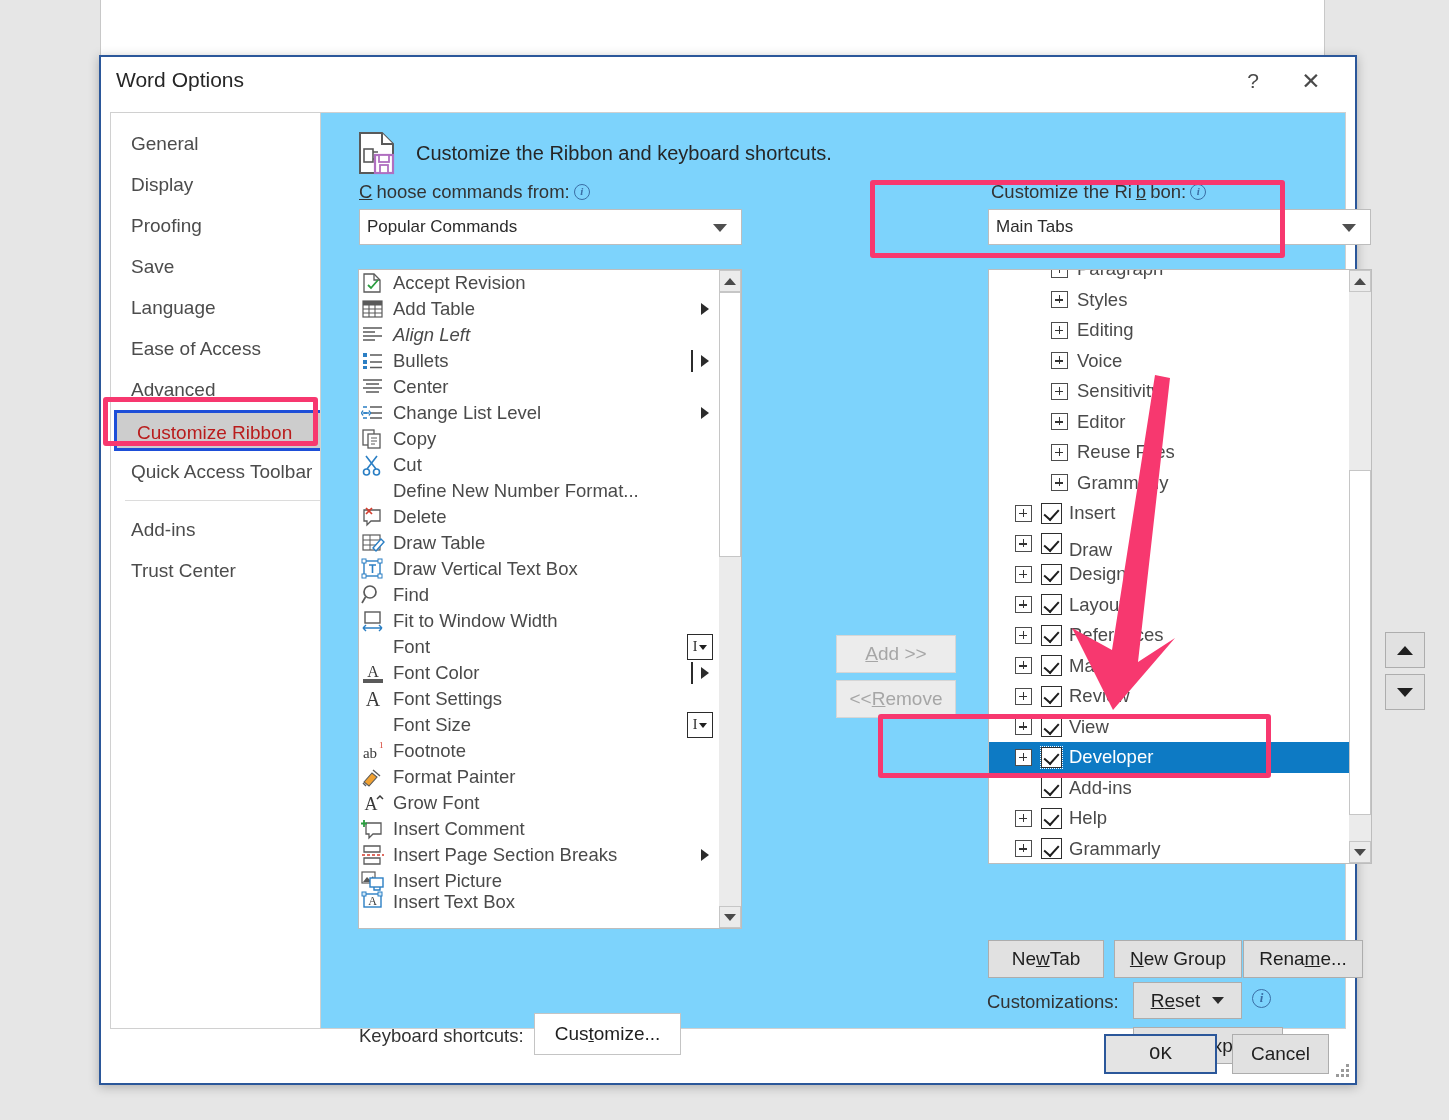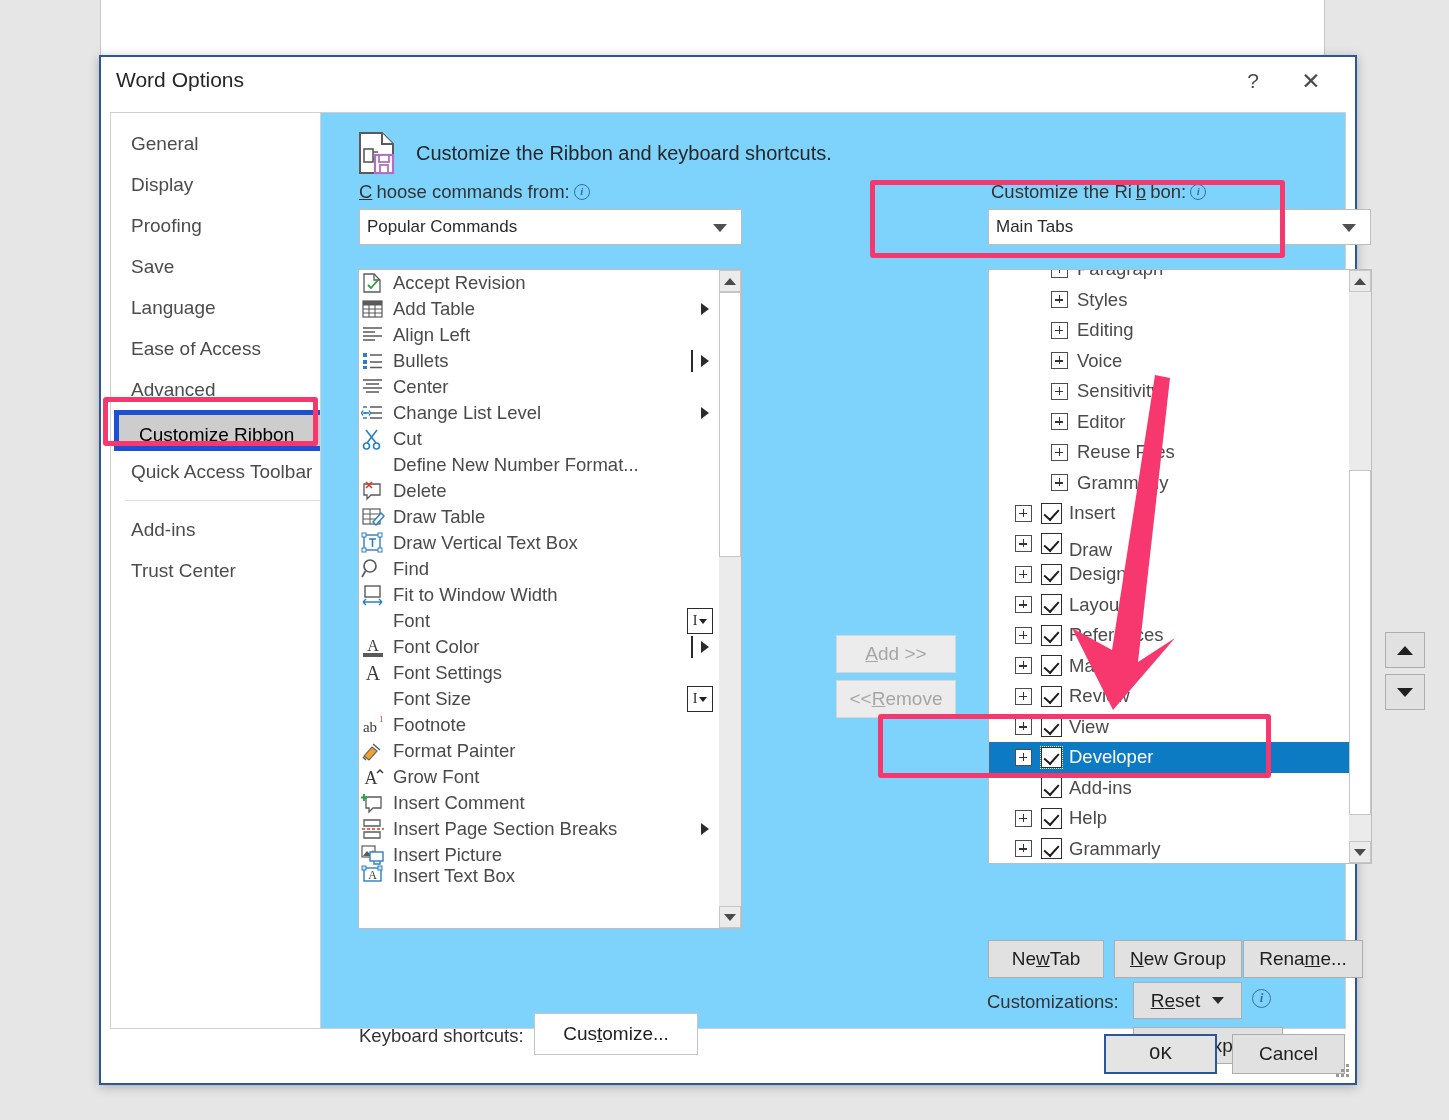--- a/index.html
+++ b/index.html
@@ -41,22 +41,22 @@
   .navpane {
     position: absolute; left: 9px; top: 55px; width: 236px; height: 917px;
     border: 1px solid #d0d0d0; background: #fff;
     padding-top: 10px;
   }
   .nav-item {
     height: 41px; line-height: 41px; padding-left: 20px;
     font-size: 19px; color: #4c4c4c; cursor: default; white-space: nowrap;
   }
   .nav-item.selected {
-    background: #cdcdcd; color: #000000;
-    border: 5px solid #1d4ed8; line-height: 39px;
+    background: #cdcdcd; color: #b91c1c;
+    border: 3px solid #1d4ed8; line-height: 39px;
     margin: 0 3px;
   }
   .nav-sep { height: 1px; background: #dcdcdc; margin: 8px 14px; }
 
   
   .content {
     position: absolute; left: 219px; top: 55px; width: 1026px; height: 917px;
     border: 1px solid #d0d0d0; background: #7dd3fc;
   }
   .head-row { position: absolute; left: 36px; top: 18px; display: flex; align-items: center; gap: 17px; }
@@ -247,21 +247,21 @@
               <span class="ic">
                 <svg width="24" height="22" viewBox="0 0 24 22">
                   <rect x="2" y="3" width="19" height="16" fill="#fff" stroke="#5a5a5a" stroke-width="1.2"></rect>
                   <path d="M2 7h19M2 11h19M2 15h19M8 3v16M14 3v16" stroke="#5a5a5a" stroke-width="1.1"></path>
                   <rect x="2" y="3" width="19" height="4" fill="#5a5a5a"></rect>
                 </svg>
               </span>
               <span class="txt">Add Table</span>
               <span class="submenu-arrow"></span>
             </div>
-            <div class="row" style="position: relative;">
+            <div class="row" style="position: relative; font-style: italic;">
               <span class="ic">
                 <svg width="24" height="22" viewBox="0 0 24 22">
                   <path d="M2 4h19M2 8h12M2 12h19M2 16h12" stroke="#5a5a5a" stroke-width="1.7"></path>
                 </svg>
               </span>
               <span class="txt">Align Left</span>
             </div>
             <div class="row" style="position: relative;">
               <span class="ic">
                 <svg width="24" height="22" viewBox="0 0 24 22">
@@ -286,20 +286,30 @@
             <div class="row" style="position: relative;">
               <span class="ic">
                 <svg width="24" height="22" viewBox="0 0 24 22">
                   <path d="M2 5h4M2 11h4M2 16h4" stroke="#2b7fc4" stroke-width="1.6"></path>
                   <path d="M9 5h12M9 11h12M9 16h12" stroke="#5a5a5a" stroke-width="1.5"></path>
                   <path d="M3 11h5M2 8.5l-1.5 2.5 1.5 2.5M8 8.5l1.5 2.5L8 13.5" stroke="#2b7fc4" stroke-width="1.4" fill="none"></path>
                 </svg>
               </span>
               <span class="txt">Change List Level</span>
               <span class="submenu-arrow"></span>
+            </div>
+            <div class="row" style="position: relative;">
+              <span class="ic">
+                <svg width="24" height="22" viewBox="0 0 24 22">
+                  <rect x="2" y="2" width="11" height="15" fill="#fff" stroke="#5a5a5a" stroke-width="1.3"></rect>
+                  <rect x="7" y="6" width="12" height="14" fill="#fff" stroke="#5a5a5a" stroke-width="1.3"></rect>
+                  <path d="M10 10h6M10 13h6M10 16h4" stroke="#5a5a5a" stroke-width="1"></path>
+                </svg>
+              </span>
+              <span class="txt">Copy</span>
             </div>
             <div class="row" style="position: relative;">
               <span class="ic">
                 <svg width="24" height="22" viewBox="0 0 24 22">
                   <path d="M5 2l10 13M16 2L6 15" stroke="#2b7fc4" stroke-width="1.6" fill="none"></path>
                   <circle cx="5.5" cy="18" r="3" fill="none" stroke="#2b7fc4" stroke-width="1.6"></circle>
                   <circle cx="15.5" cy="18" r="3" fill="none" stroke="#2b7fc4" stroke-width="1.6"></circle>
                 </svg>
               </span>
               <span class="txt">Cut</span>
@@ -638,30 +648,30 @@
 
       <div class="btn" style="position:absolute;left:812px;top:914px;width:150px;height:37px;">
         <span>Im</span>
           <u>p</u>
           <span>ort/Export</span>
         <span class="dd" style="margin-left:8px;"></span>
       </div>
       <span class="info-i big" style="position:absolute;left:970px;top:922px;">i</span>
 
       <div style="position:absolute;left:38px;top:912px;font-size:18.5px;color:#333;">Keyboard shortcuts:</div>
-      <div class="btn flat" style="position:absolute;left:213px;top:900px;width:164px;height:42px;">
+      <div class="btn flat" style="position:absolute;left:213px;top:900px;width:147px;height:42px;">
         <span>Cus</span>
           <u>t</u>
           <span>omize...</span>
       </div>
 
     </div>
 
     <div class="btn primary" style="position:absolute;left:1003px;top:977px;width:113px;height:40px;font-family:Liberation Mono, monospace;">OK</div>
-    <div class="btn" style="position:absolute;left:1131px;top:977px;width:113px;height:40px;">Cancel</div>
+    <div class="btn" style="position:absolute;left:1131px;top:977px;width:97px;height:40px;">Cancel</div>
 
     <div class="grip">
       <i style="right:0;bottom:0"></i>
         <i style="right:5px;bottom:0"></i>
         <i style="right:10px;bottom:0"></i>
       <i style="right:0;bottom:5px"></i>
         <i style="right:5px;bottom:5px"></i>
       <i style="right:0;bottom:10px"></i>
     </div>
   </div>

